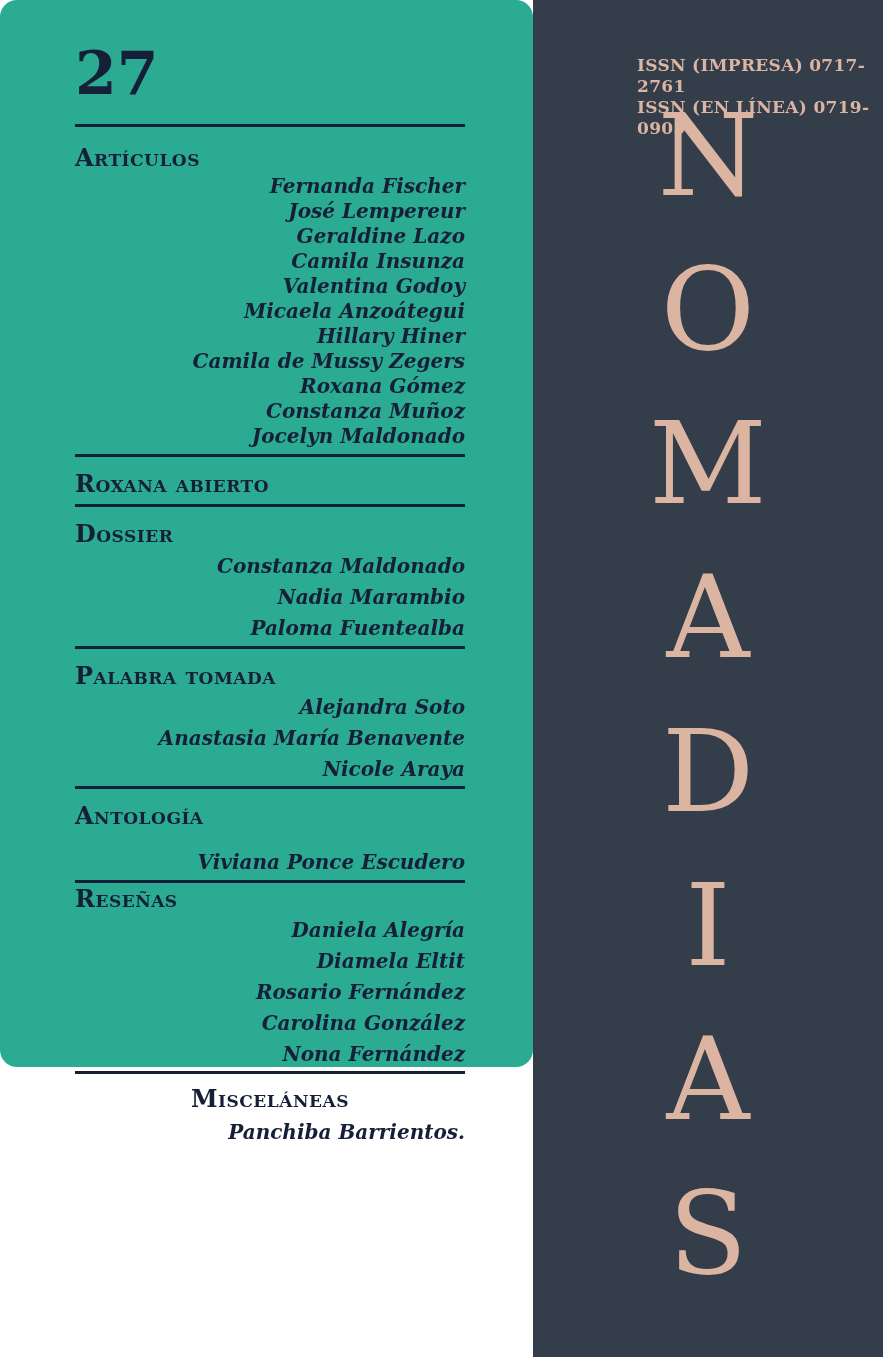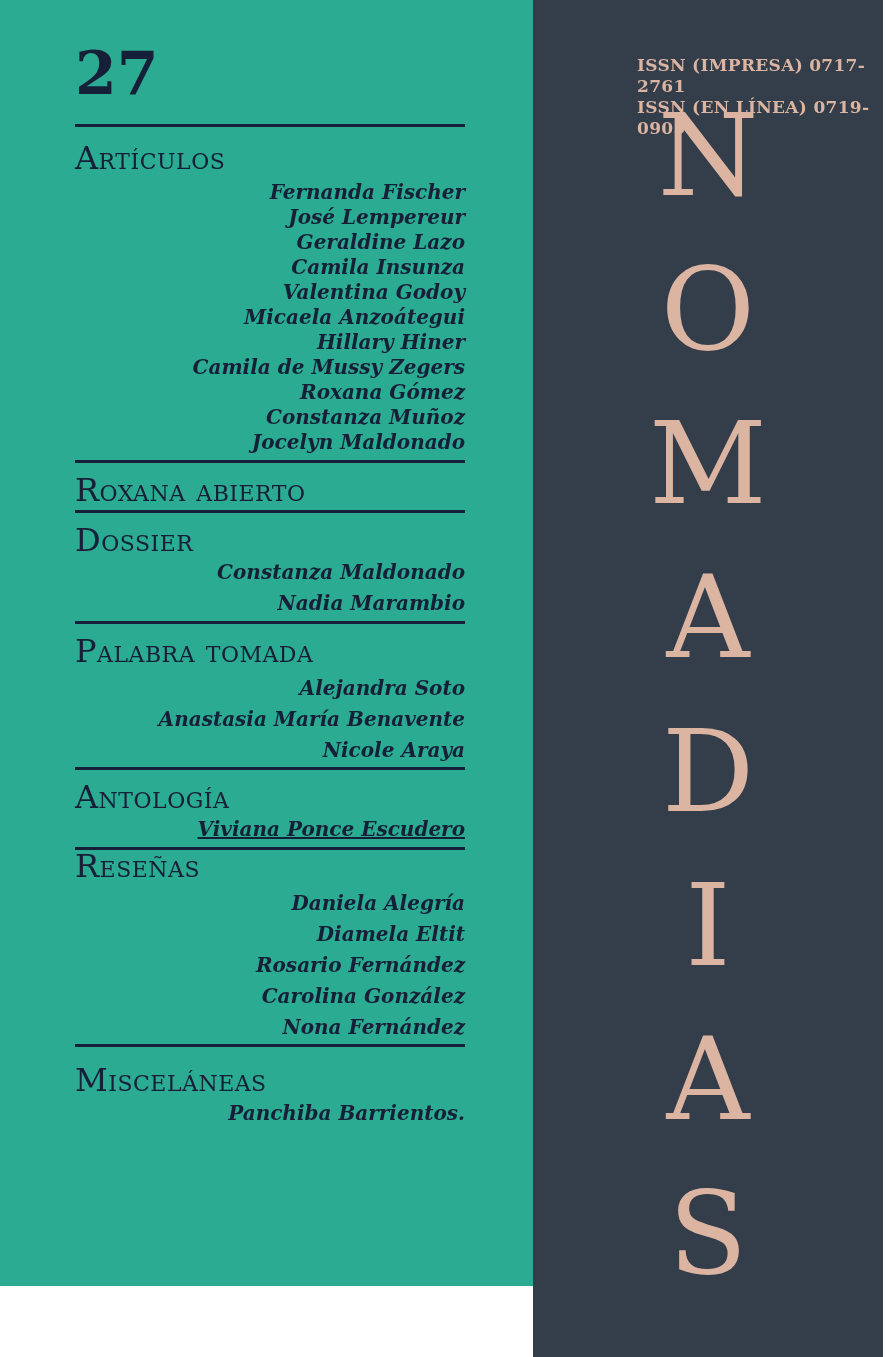--- a/index.html
+++ b/index.html
@@ -7,46 +7,46 @@
     --dark:#343E4A;
     --navy:#161F38;
     --rose:#DCB4A2;
   }
   *{margin:0;padding:0;box-sizing:border-box;}
   html,body{width:886px;height:1357px;}
   body{font-family:"DejaVu Serif",serif;overflow:hidden;}
   .page{position:relative;width:886px;height:1357px;}
 
   
-  .left{position:absolute;left:0;top:0;width:533px;height:1286px;background:var(--teal);color:var(--navy);}
+  .left{position:absolute;left:0;top:0;width:533px;height:1067px;background:var(--teal);color:var(--navy);border-radius:17px;}
   .content{position:absolute;left:75px;top:0;width:390px;}
   .issue{margin:36px 0 14px;font-size:60px;line-height:74px;font-weight:bold;}
 
   .rule{border:0;border-top:3px solid var(--navy);width:100%;}
-  .section-title{font-weight:normal;font-size:32px;line-height:30px;font-variant:small-caps;letter-spacing:.5px;}
+  .section-title{font-weight:bold;font-size:24px;line-height:30px;font-variant:small-caps;letter-spacing:.5px;}
   .authors{width:100%;}
   .author{text-align:right;font-weight:bold;font-style:italic;font-size:20px;}
   .authors.tight .author{line-height:25px;}
   .authors.loose .author{line-height:31px;}
 
   .sec .rule{margin-top:5px;}
   .sec .section-title{margin-top:12px;}
-  .sec .authors{margin-top:7px;}
+  .sec .authors{margin-top:1px;}
   .sec:nth-child(1) .rule{margin-top:0;}
   .sec:nth-child(1) .section-title{margin-top:16px;}
   .sec:nth-child(3) .authors{margin-top:2px;}
   .sec:nth-child(4) .rule{margin-top:2px;}
   .sec:nth-child(4) .section-title{}
   .sec:nth-child(5) .rule{margin-top:1px;}
   .sec:nth-child(5) .section-title{}
-  .sec:nth-child(5) .authors{margin-top:2px;text-decoration:underline;}
+  .sec:nth-child(5) .authors{margin-top:16px;}
   .sec:nth-child(6) .rule{margin-top:2px;}
   .sec:nth-child(6) .section-title{margin-top:1px;}
   .sec:nth-child(7) .rule{margin-top:1px;}
-  .sec:nth-child(7) .section-title{margin-top:18px;}
+  .sec:nth-child(7) .section-title{margin-top:10px;text-align:center;}
   .sec:nth-child(7) .authors{margin-top:3px;}
 
   
   .right{position:absolute;left:533px;top:0;width:350px;height:1357px;background:var(--dark);color:var(--rose);}
   .issn{position:absolute;top:55px;left:104px;font-weight:bold;font-size:17px;line-height:21px;letter-spacing:.3px;}
   .letters{position:absolute;top:78px;left:0;width:100%;}
   .letter{height:154px;display:flex;align-items:center;justify-content:center;font-size:115px;line-height:1;}
 </style>
 </head>
 <body>
@@ -81,20 +81,21 @@
           <hr class="rule">
           <h2 class="section-title">Roxana abierto</h2>
         </section>
 
         <section class="sec">
           <hr class="rule">
           <h2 class="section-title">Dossier</h2>
           <div class="authors loose">
             <div class="author">Constanza Maldonado</div>
             <div class="author">Nadia Marambio</div>
+            <div class="author">Paloma Fuentealba</div>
           </div>
         </section>
 
         <section class="sec">
           <hr class="rule">
           <h2 class="section-title">Palabra tomada</h2>
           <div class="authors loose">
             <div class="author">Alejandra Soto</div>
             <div class="author">Anastasia María Benavente</div>
             <div class="author">Nicole Araya</div>

